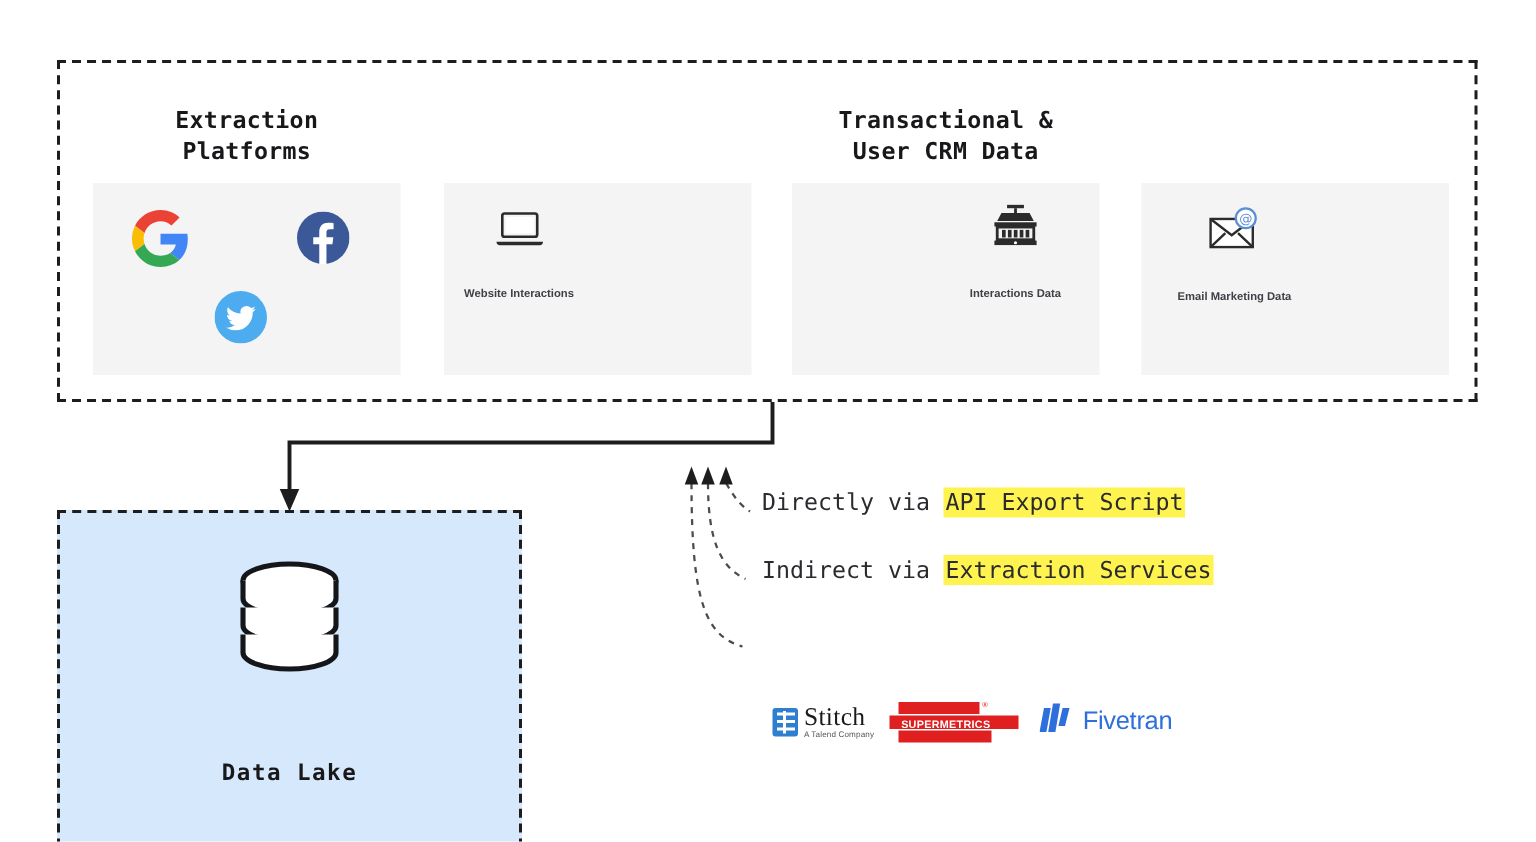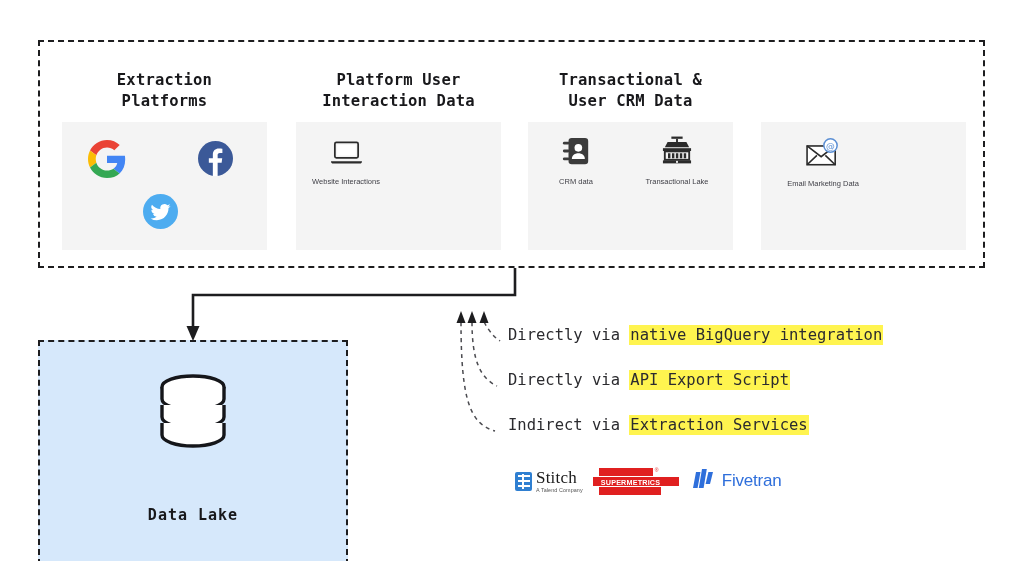--- a/index.html
+++ b/index.html
@@ -39,22 +39,23 @@
   }
 
   
   .item{position:absolute;text-align:center;}
   .item .glyph{display:block;margin:0 auto;}
   .item .cap{
     display:block;
     font-family:"Liberation Sans", sans-serif;
     font-size:7.5px;
     color:#3f3f46;
-    margin-top:7px;
+    margin-top:21px;
     white-space:nowrap;
+    font-weight:bold;
   }
 
   
   .lake{
     position:absolute;left:38px;top:340px;width:310px;height:225px;
     background:#d6e8fb;
     border:2.5px dashed #1d1d1f;
     box-sizing:border-box;
   }
   .lake-label{
@@ -167,22 +168,20 @@
               <path fill="#ffffff" d="M28.3 12.3c-.76.34-1.57.57-2.42.67a4.22 4.22 0 0 0 1.85-2.33c-.81.48-1.71.83-2.67 1.02a4.2 4.2 0 0 0-7.17 3.84 11.94 11.94 0 0 1-8.67-4.4 4.2 4.2 0 0 0 1.3 5.62c-.68-.02-1.33-.21-1.9-.52v.05a4.2 4.2 0 0 0 3.38 4.12c-.62.17-1.28.2-1.9.07a4.21 4.21 0 0 0 3.93 2.92 8.44 8.44 0 0 1-6.23 1.74 11.9 11.9 0 0 0 6.45 1.89c7.74 0 11.98-6.42 11.98-11.98l-.01-.55a8.5 8.5 0 0 0 2.08-2.16z"></path>
             </svg>
           </span>
           <span class="cap"></span>
         </div>
 
       </div>
     </div>
 
     <div class="col" style="left:256px;">
-      <div class="col-title">Platform User
-Interaction Data</div>
       <div class="panel">
 
         <div class="item" style="left:7px;top:18px;width:86px;">
           <span class="glyph">
             <svg width="33" height="26" viewBox="0 0 34 26">
               <rect x="5" y="2" width="24" height="16" rx="1.6" fill="none" stroke="#2b2b2b" stroke-width="1.8"></rect>
               <rect x="7.4" y="4.4" width="19.2" height="11.2" fill="#ffffff"></rect>
               <path d="M1 21.4h32c0 1.6-1 2.4-2.2 2.4H3.2C2 23.8 1 23 1 21.4z" fill="#2b2b2b"></path>
             </svg>
           </span>
@@ -192,52 +191,39 @@
 
 
       </div>
     </div>
 
     <div class="col" style="left:488px;">
       <div class="col-title">Transactional &amp;
 User CRM Data</div>
       <div class="panel">
 
-        <div class="item" style="left:13px;top:14px;width:70px;">
-          <span class="glyph">
-            <svg width="30" height="30" viewBox="0 0 32 32">
-              <rect x="8" y="2" width="21" height="28" rx="3.4" fill="#3b3b3b"></rect>
-              <circle cx="18.5" cy="12.6" r="4.1" fill="#ffffff"></circle>
-              <path d="M11.6 24.4c0-3.8 3.1-6 6.9-6s6.9 2.2 6.9 6z" fill="#ffffff"></path>
-              <rect x="2" y="6" width="7" height="3.1" rx="1.5" fill="#3b3b3b"></rect>
-              <rect x="2" y="14.4" width="7" height="3.1" rx="1.5" fill="#3b3b3b"></rect>
-              <rect x="2" y="22.8" width="7" height="3.1" rx="1.5" fill="#3b3b3b"></rect>
-            </svg>
-          </span>
-          <span class="cap">CRM data</span>
-        </div>
 
         <div class="item" style="left:103px;top:14px;width:92px;">
           <span class="glyph">
             <svg width="32" height="30" viewBox="0 0 34 32">
               <rect x="11" y="0.6" width="12" height="2.4" fill="#2b2b2b"></rect>
               <rect x="16" y="3" width="2" height="3.4" fill="#2b2b2b"></rect>
               <path d="M7 6.4h20l3 5.6H4z" fill="#2b2b2b"></path>
               <rect x="2" y="13" width="30" height="3" fill="#2b2b2b"></rect>
               <rect x="4" y="16.4" width="26" height="9" fill="none" stroke="#2b2b2b" stroke-width="2"></rect>
               <rect x="7.4" y="18.4" width="2.6" height="5.4" fill="#2b2b2b"></rect>
               <rect x="11.6" y="18.4" width="2.6" height="5.4" fill="#2b2b2b"></rect>
               <rect x="15.8" y="18.4" width="2.6" height="5.4" fill="#2b2b2b"></rect>
               <rect x="20" y="18.4" width="2.6" height="5.4" fill="#2b2b2b"></rect>
               <rect x="24.2" y="18.4" width="2.6" height="5.4" fill="#2b2b2b"></rect>
               <rect x="2" y="26" width="30" height="3.2" fill="#2b2b2b"></rect>
               <circle cx="17" cy="27.6" r="1.1" fill="#ffffff"></circle>
             </svg>
           </span>
-          <span class="cap">Transactional Lake</span>
+          <span class="cap">Interactions Data</span>
         </div>
 
       </div>
     </div>
 
     <div class="col" style="left:721px;">
       <div class="panel">
 
         <div class="item" style="left:8px;top:16px;width:108px;">
           <span class="glyph">
@@ -285,23 +271,20 @@
         <path d="M6 13v12c0 6.1 13.9 11 31 11s31-4.9 31-11V13" fill="#ffffff" stroke="#15161a" stroke-width="3.4"></path>
         <path d="M6 31v12c0 6.1 13.9 11 31 11s31-4.9 31-11V31" fill="#ffffff" stroke="#15161a" stroke-width="3.4"></path>
         <path d="M6 49v12c0 6.1 13.9 11 31 11s31-4.9 31-11V49" fill="#ffffff" stroke="#15161a" stroke-width="3.4"></path>
       </svg>
     </span>
     <div class="lake-label">Data Lake</div>
   </div>
 
   <div class="annots">
     <div class="annot">
-      <span>Directly via </span><span class="hl">native BigQuery integration</span>
-    </div>
-    <div class="annot">
       <span>Directly via </span><span class="hl">API Export Script</span>
     </div>
     <div class="annot">
       <span>Indirect via </span><span class="hl">Extraction Services</span>
     </div>
   </div>
 
   <div class="logos">
 
     <div class="logo">

